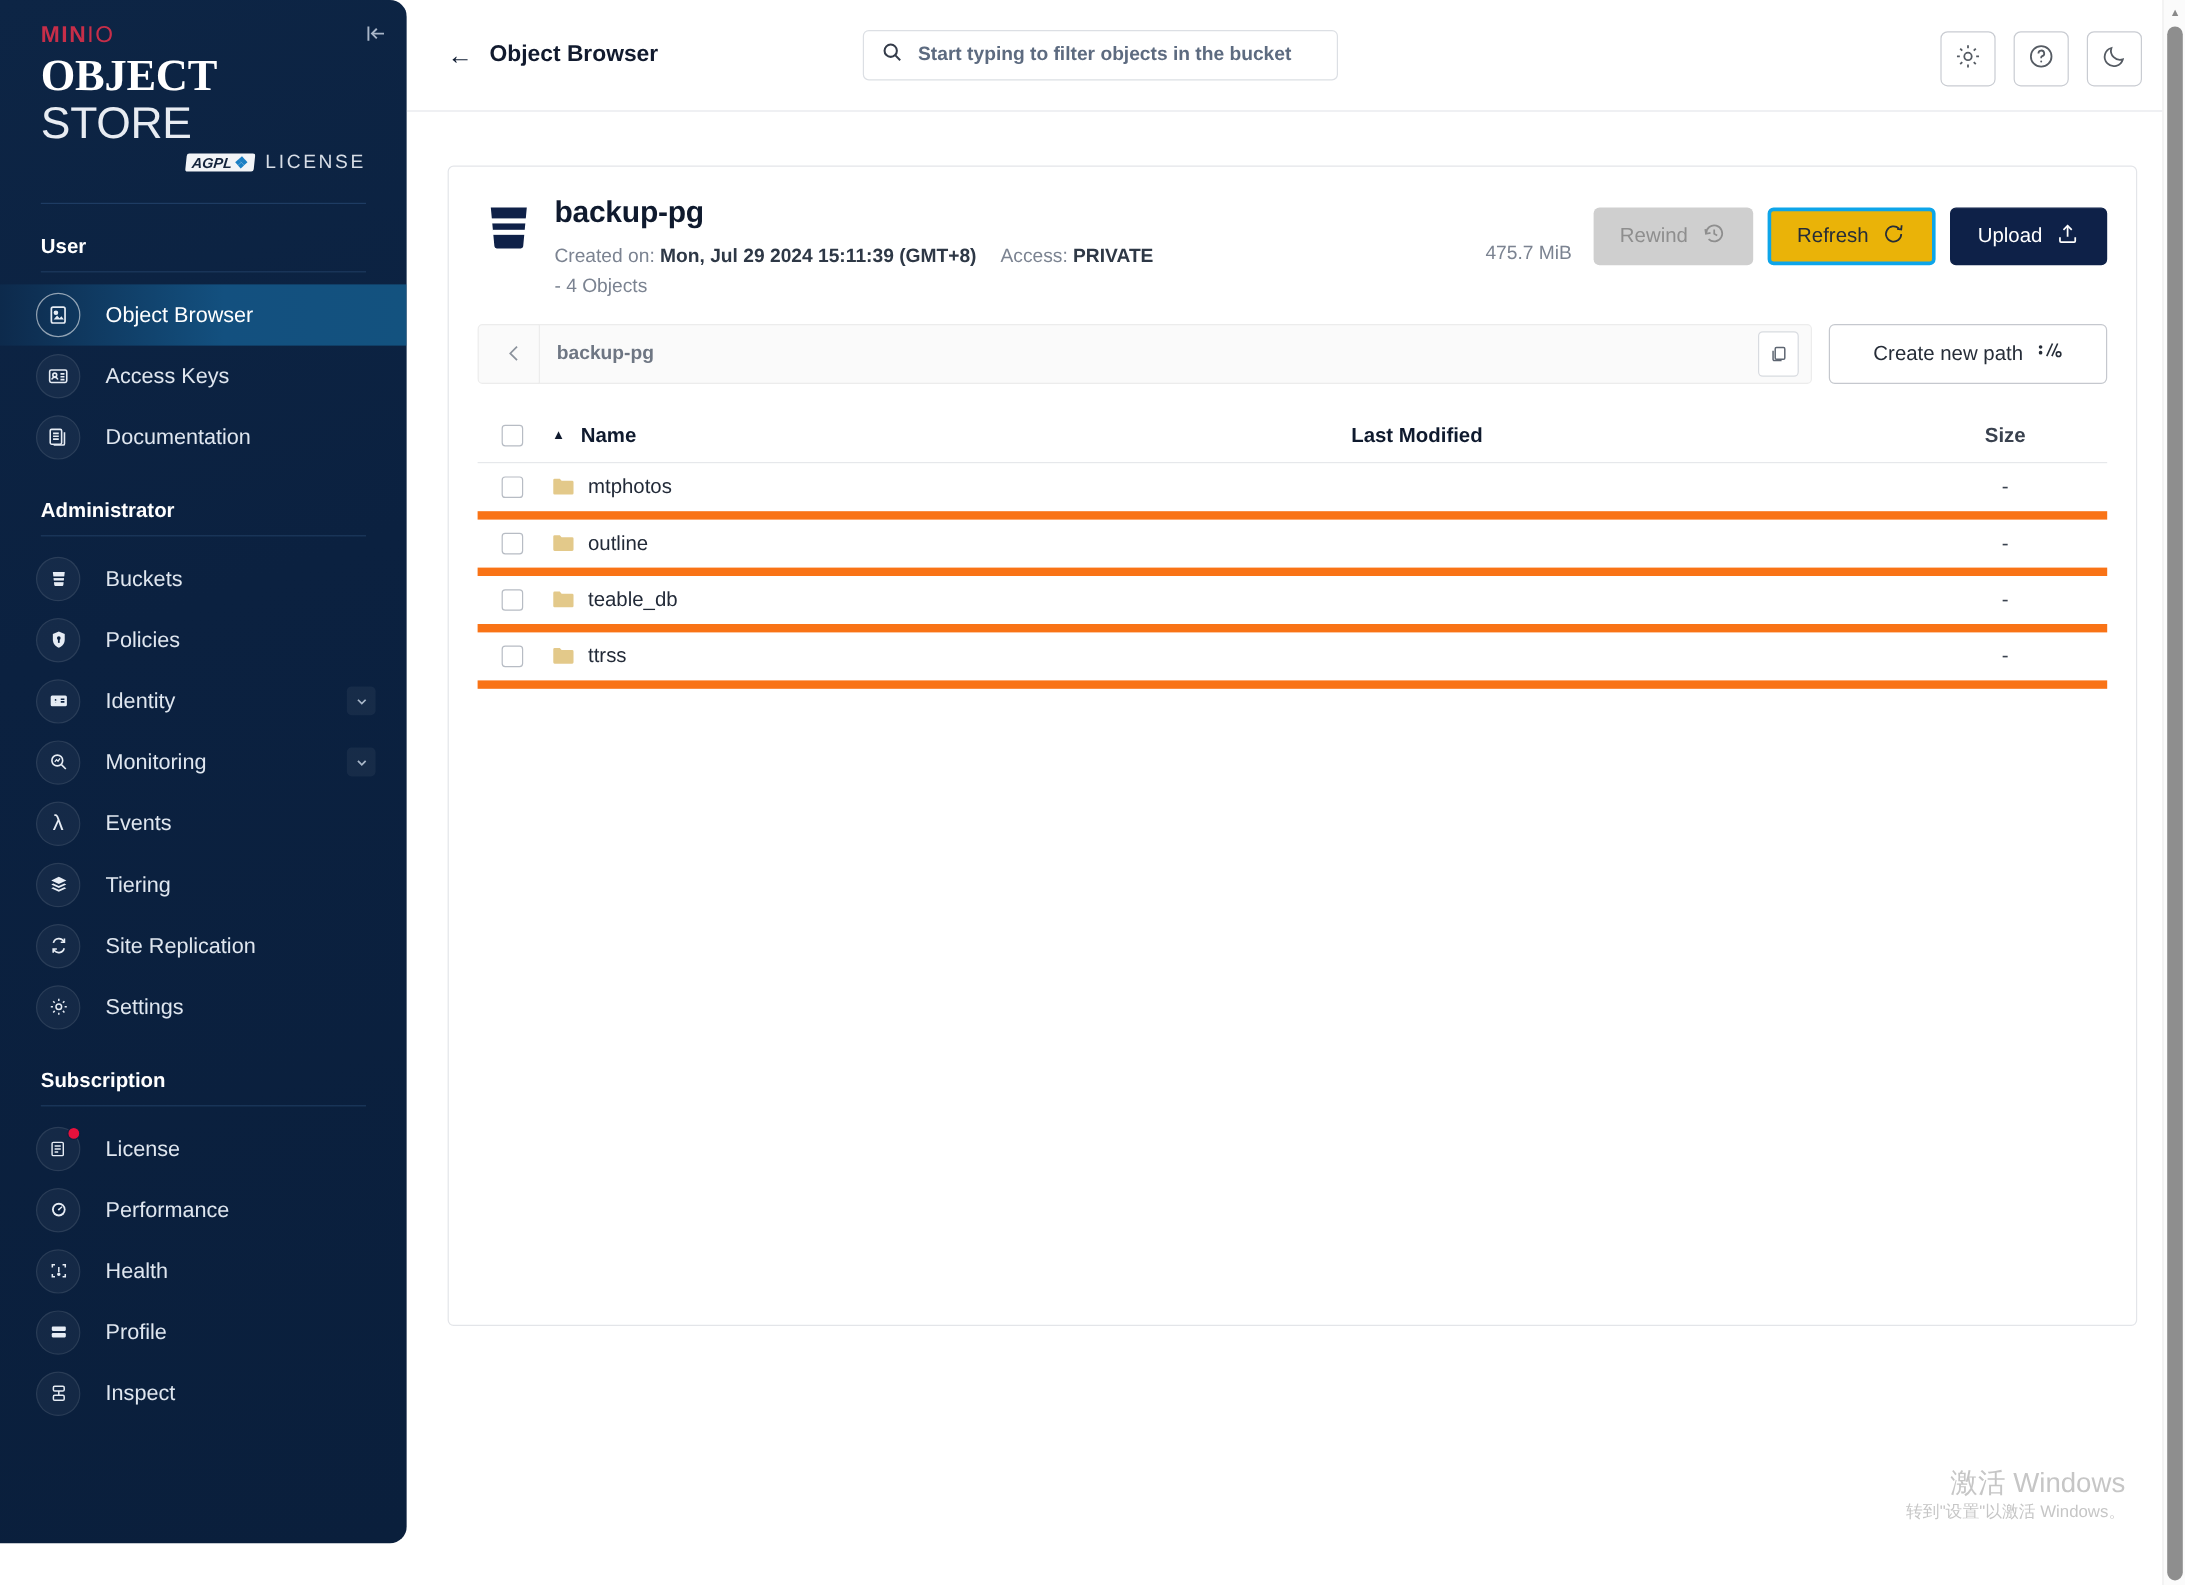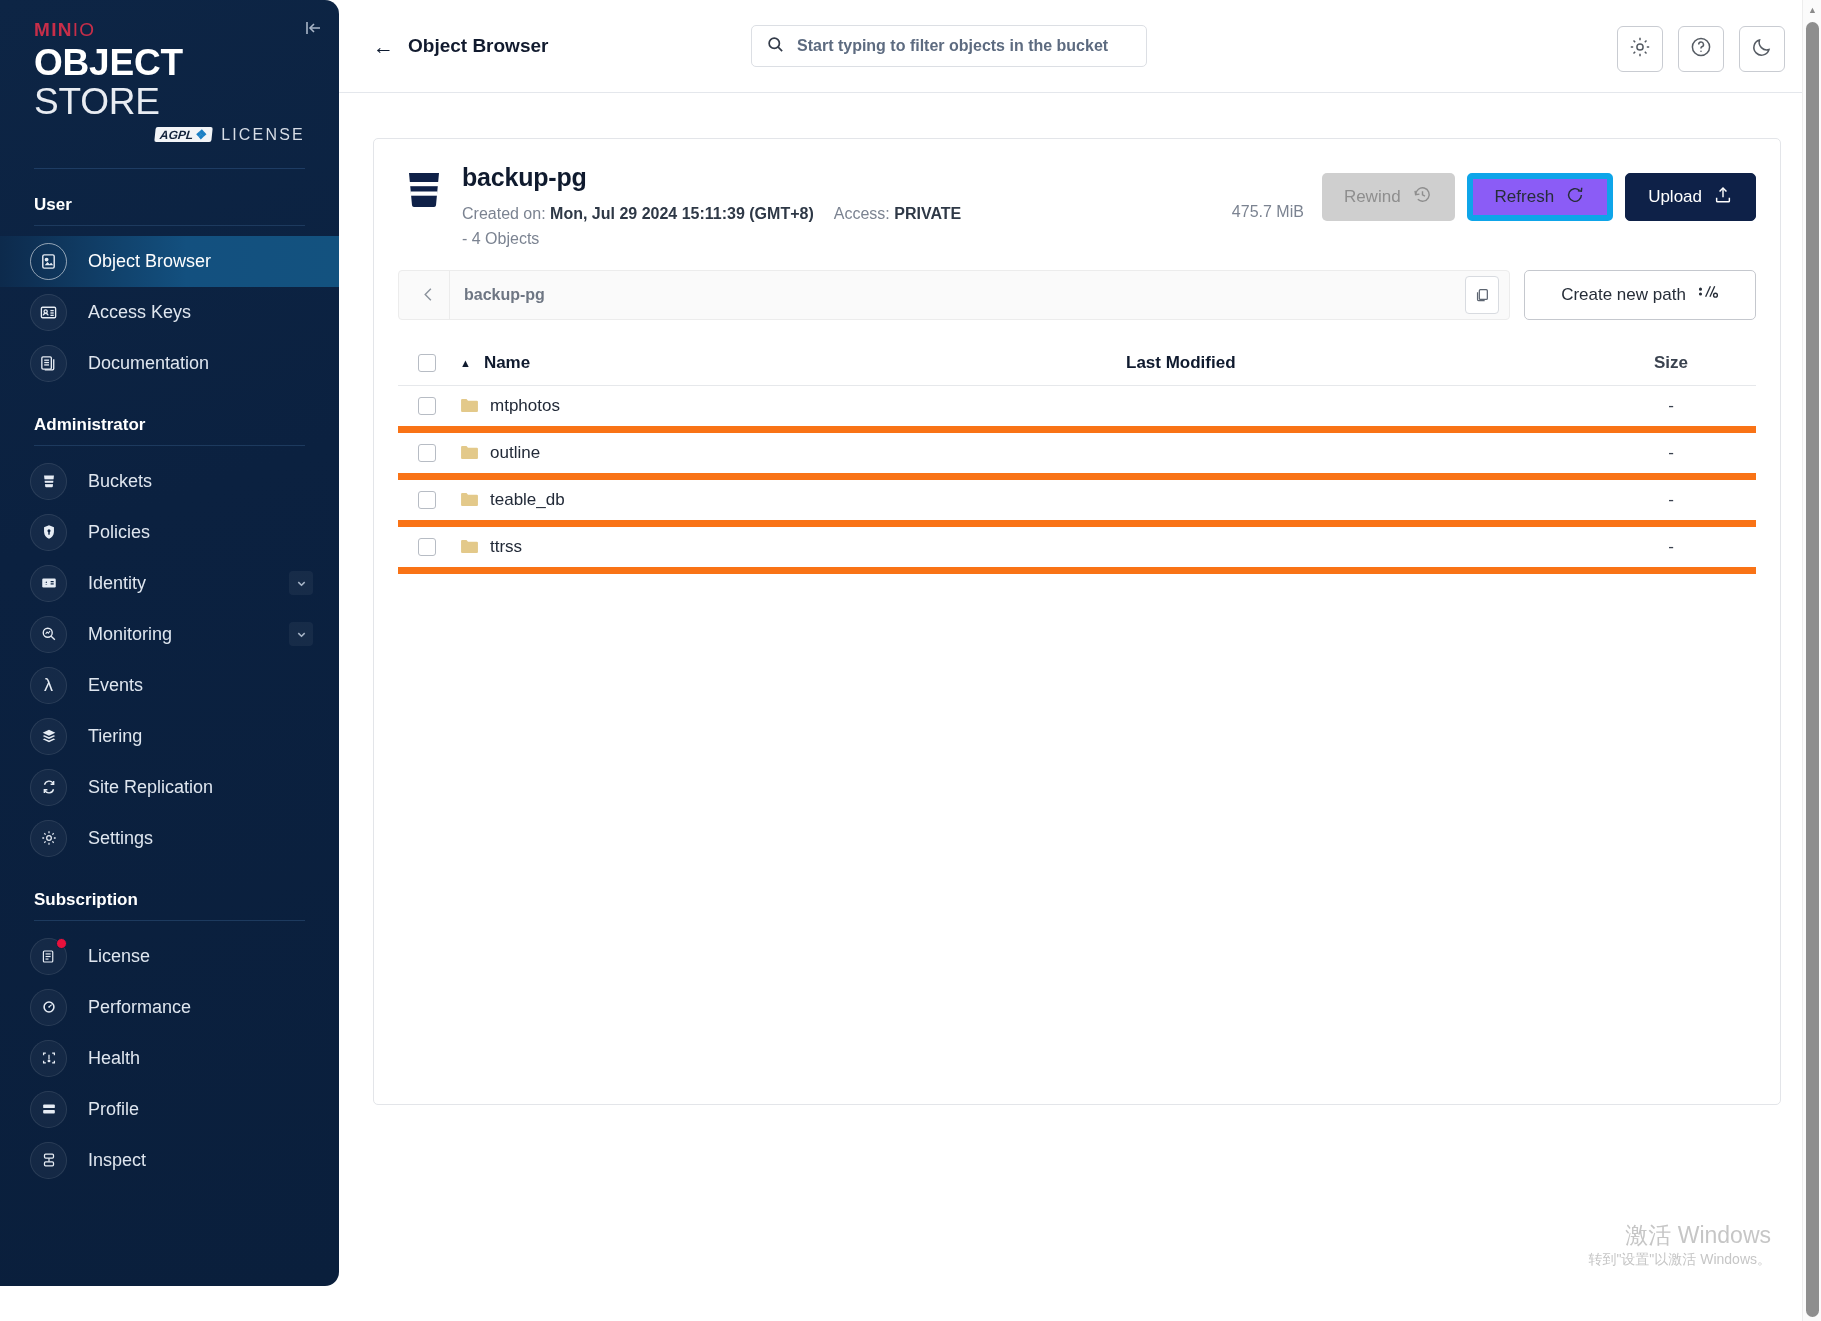--- a/index.html
+++ b/index.html
@@ -19,21 +19,21 @@
   }
   .logo-wrap { padding: 20px 34px 0 34px; position: relative; }
   .logo-minio {
     color: #c72e49; font-size: 19px; font-weight: bold;
     letter-spacing: 1.3px; line-height: 1; margin-bottom: 5px;
   }
   .logo-minio .io { color: #c72e49; font-weight: 400; }
   .logo-obj {
     font-size: 37px; line-height: 1.05; letter-spacing: -0.2px; color: #fff;
   }
-  .logo-obj b { font-weight: bold; }
+  .logo-obj b { font-weight: bold; font-family: Liberation Serif, serif; }
   .logo-obj span { font-weight: 300; color: #e8ecf2; }
   .logo-license {
     display: flex; align-items: center; justify-content: flex-end;
     gap: 9px; margin-top: 4px;
   }
   .agpl-badge {
     background: #f2f4f7; color: #15243c; font-style: italic; font-weight: bold;
     font-size: 12px; padding: 1px 5px 0 5px; border-radius: 2px;
     display: flex; align-items: center; gap: 2px; line-height: 1.1;
     transform: skewX(-6deg);
@@ -88,21 +88,21 @@
   .topbar {
     height: 93px; border-bottom: 1px solid #e4e7ec;
     display: flex; align-items: center; padding: 0 36px 0 34px;
     position: relative;
   }
   .back-group { display: flex; align-items: center; gap: 14px; cursor: pointer; }
   .back-arrow { color: #0d1a30; font-size: 21px; line-height: 1; }
   .page-title { color: #111a2e; font-size: 19px; font-weight: bold; }
 
   .search-box {
-    position: absolute; left: 412px; top: 25px;
+    position: absolute; left: 380px; top: 25px;
     width: 396px; height: 42px;
     border: 1px solid #dcdfe4; border-radius: 5px;
     display: flex; align-items: center; padding: 0 14px; gap: 12px;
     background: #fff;
   }
   .search-ph { color: #5d6b80; font-size: 16px; font-weight: bold; }
 
   .topbar-actions {
     position: absolute; right: 36px; top: 26px; display: flex; gap: 15px;
   }
@@ -129,21 +129,21 @@
   .bucket-meta b { color: #2e3846; font-weight: bold; text-align: right; }
   .bucket-meta .sep { display: inline-block; width: 12px; }
 
   .head-actions { display: flex; align-items: flex-end; gap: 12px; padding-top: 12px; }
   .size-txt { color: #7b8391; font-size: 16px; margin-right: 6px; white-space: nowrap; }
   .btn {
     height: 48px; border-radius: 5px; display: flex; align-items: center;
     justify-content: center; gap: 11px; font-size: 17px; cursor: pointer; padding: 0 22px;
   }
   .btn-disabled { background: #cfcfcf; color: #8e8e8e; border: none; cursor: default; }
-  .btn-outline { background: #8b5cf6; border: 6px solid #0ea5e9; color: #262d38; }
+  .btn-outline { background: #eab308; border: 3px solid #0ea5e9; color: #262d38; }
   .btn-primary { background: #0e2148; border: 1px solid #0e2148; color: #fff; }
 
   
   .crumbs-row { display: flex; align-items: center; gap: 14px; padding: 0 24px; }
   .crumbs {
     flex: 1; height: 50px; background: #fafafa; border: 1px solid #ececec;
     border-radius: 4px; display: flex; align-items: center; padding-left: 12px; padding-right: 6px;
   }
   .crumb-back {
     width: 34px; height: 34px; display: flex; align-items: center; justify-content: center;

